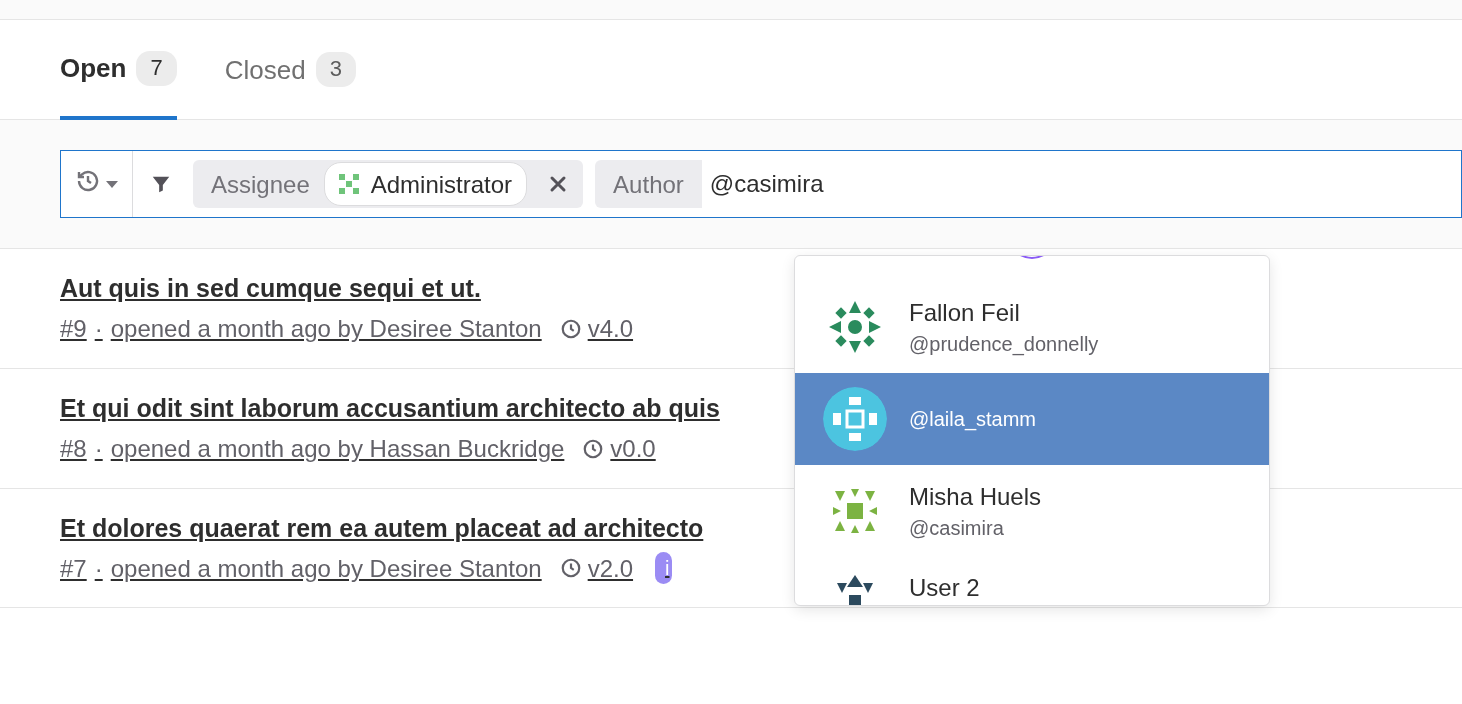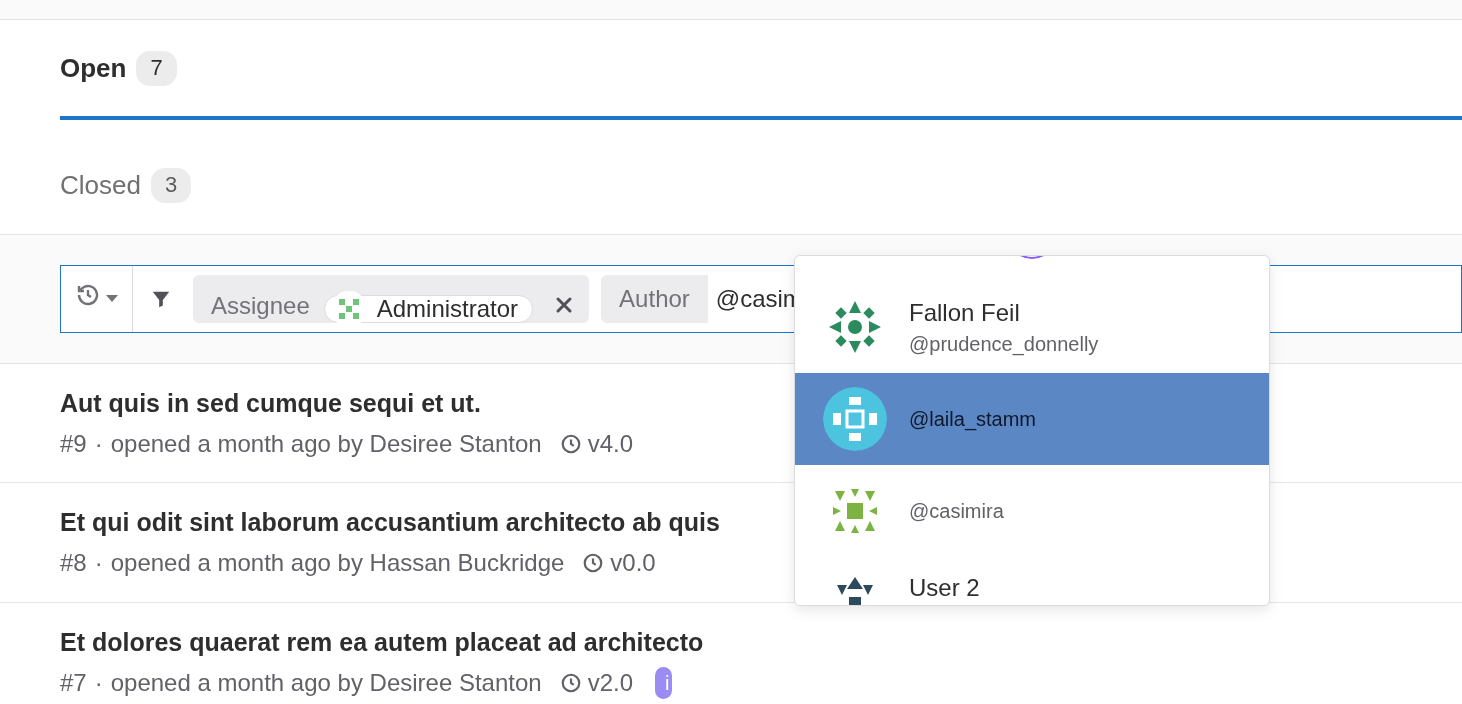--- a/index.html
+++ b/index.html
@@ -15,21 +15,20 @@
   height: 20px;
   background: #fafafa;
   border-bottom: 1px solid #e5e5e5;
 }
 .content { padding: 0 0 0 0; }
 .tabs {
   display: flex;
   gap: 48px;
   padding: 30px 0 0 60px;
   border-bottom: 1px solid #e5e5e5;
-  flex-direction: column;
 }
 .tab {
   display: flex;
   align-items: center;
   gap: 10px;
   padding-bottom: 30px;
   cursor: pointer;
   color: #707070;
   font-size: 26px;
   font-weight: 500;
@@ -74,40 +73,40 @@
 .filter-glyph-btn {
   width: 56px;
   display: flex;
   align-items: center;
   justify-content: center;
   height: 100%;
   color: #535158;
 }
 .token {
   display: flex;
-  align-items: flex-end;
+  align-items: center;
   background: #ececef;
   border-radius: 6px;
   margin: 0 4px;
   height: 48px;
   padding: 0 6px 0 18px;
   color: #737278;
   font-size: 24px;
 }
 .token .value-wrap {
   display: flex;
   align-items: center;
   background: #fff;
   border: 1.5px solid #dcdcde;
   border-radius: 17px;
   margin-left: 14px;
-  height: 28px;
+  height: 44px;
   padding: 0 14px 0 6px;
   color: #2e2e2e;
-  gap: 10px;
+  gap: 4px;
 }
 .token .close {
   margin-left: 12px;
   color: #535158;
   cursor: pointer;
   padding: 0 10px;
   font-weight: 700;
 }
 .avatar {
   width: 36px;
@@ -137,20 +136,21 @@
   height: 44px;
   padding: 0 4px;
   color: #2e2e2e;
   flex: 1;
   font-family: inherit;
 }
 .issues { }
 .issue {
   padding: 22px 8px 22px 60px;
   border-bottom: 1px solid #e5e5e5;
+  text-decoration: underline;
 }
 .issue-title {
   font-weight: 700;
   font-size: 25px;
   color: #2e2e2e;
   margin-bottom: 6px;
 }
 .issue-meta {
   font-size: 24px;
   color: #626168;
@@ -205,33 +205,33 @@
   flex-shrink: 0;
   display: flex;
   align-items: center;
   justify-content: center;
   overflow: hidden;
 }
 .dd-avatar svg { width: 100%; height: 100%; }
 .dd-text { display: flex; flex-direction: column; gap: 0; }
 .dd-name { font-size: 24px; }
 .dd-username { font-size: 20px; color: #626168; }
-.dropdown-item.highlighted .dd-username { color: #0f172a; }
+.dropdown-item.highlighted .dd-username { color: #ffffff; }
 .dropdown-item.partial-top {
   padding-top: 0;
   height: 25px;
   overflow: hidden;
   align-items: flex-end;
   justify-content: center;
 }
 .dropdown-item.partial-bottom {
   padding-bottom: 0;
   height: 48px;
   overflow: hidden;
-  align-items: flex-start;
+  align-items: center;
 }
 .chevron-down {
   width: 0; height: 0;
   border-left: 6px solid transparent;
   border-right: 6px solid transparent;
   border-top: 7px solid #737278;
 }
 </style>
 </head>
 <body>
@@ -414,20 +414,21 @@
           <polygon points="12,52 22,52 17,42"></polygon>
           <polygon points="42,52 52,52 47,42"></polygon>
           <polygon points="28,10 36,10 32,18"></polygon>
           <polygon points="28,54 36,54 32,46"></polygon>
           <polygon points="10,28 10,36 18,32"></polygon>
           <polygon points="54,28 54,36 46,32"></polygon>
         </g>
       </svg>
     </div>
     <div class="dd-text">
+      <span class="dd-name">Misha Huels</span>
       <span class="dd-username">@casimira</span>
     </div>
   </div>
 
   <div class="dropdown-item partial-bottom">
     <div class="dd-avatar" style="height:38px;border-radius:32px 32px 0 0">
       <svg viewBox="0 0 64 38">
           <rect width="64" height="38" fill="#fff"></rect>
         <g fill="#2c4a5e">
           <polygon points="32,6 40,18 24,18"></polygon>

